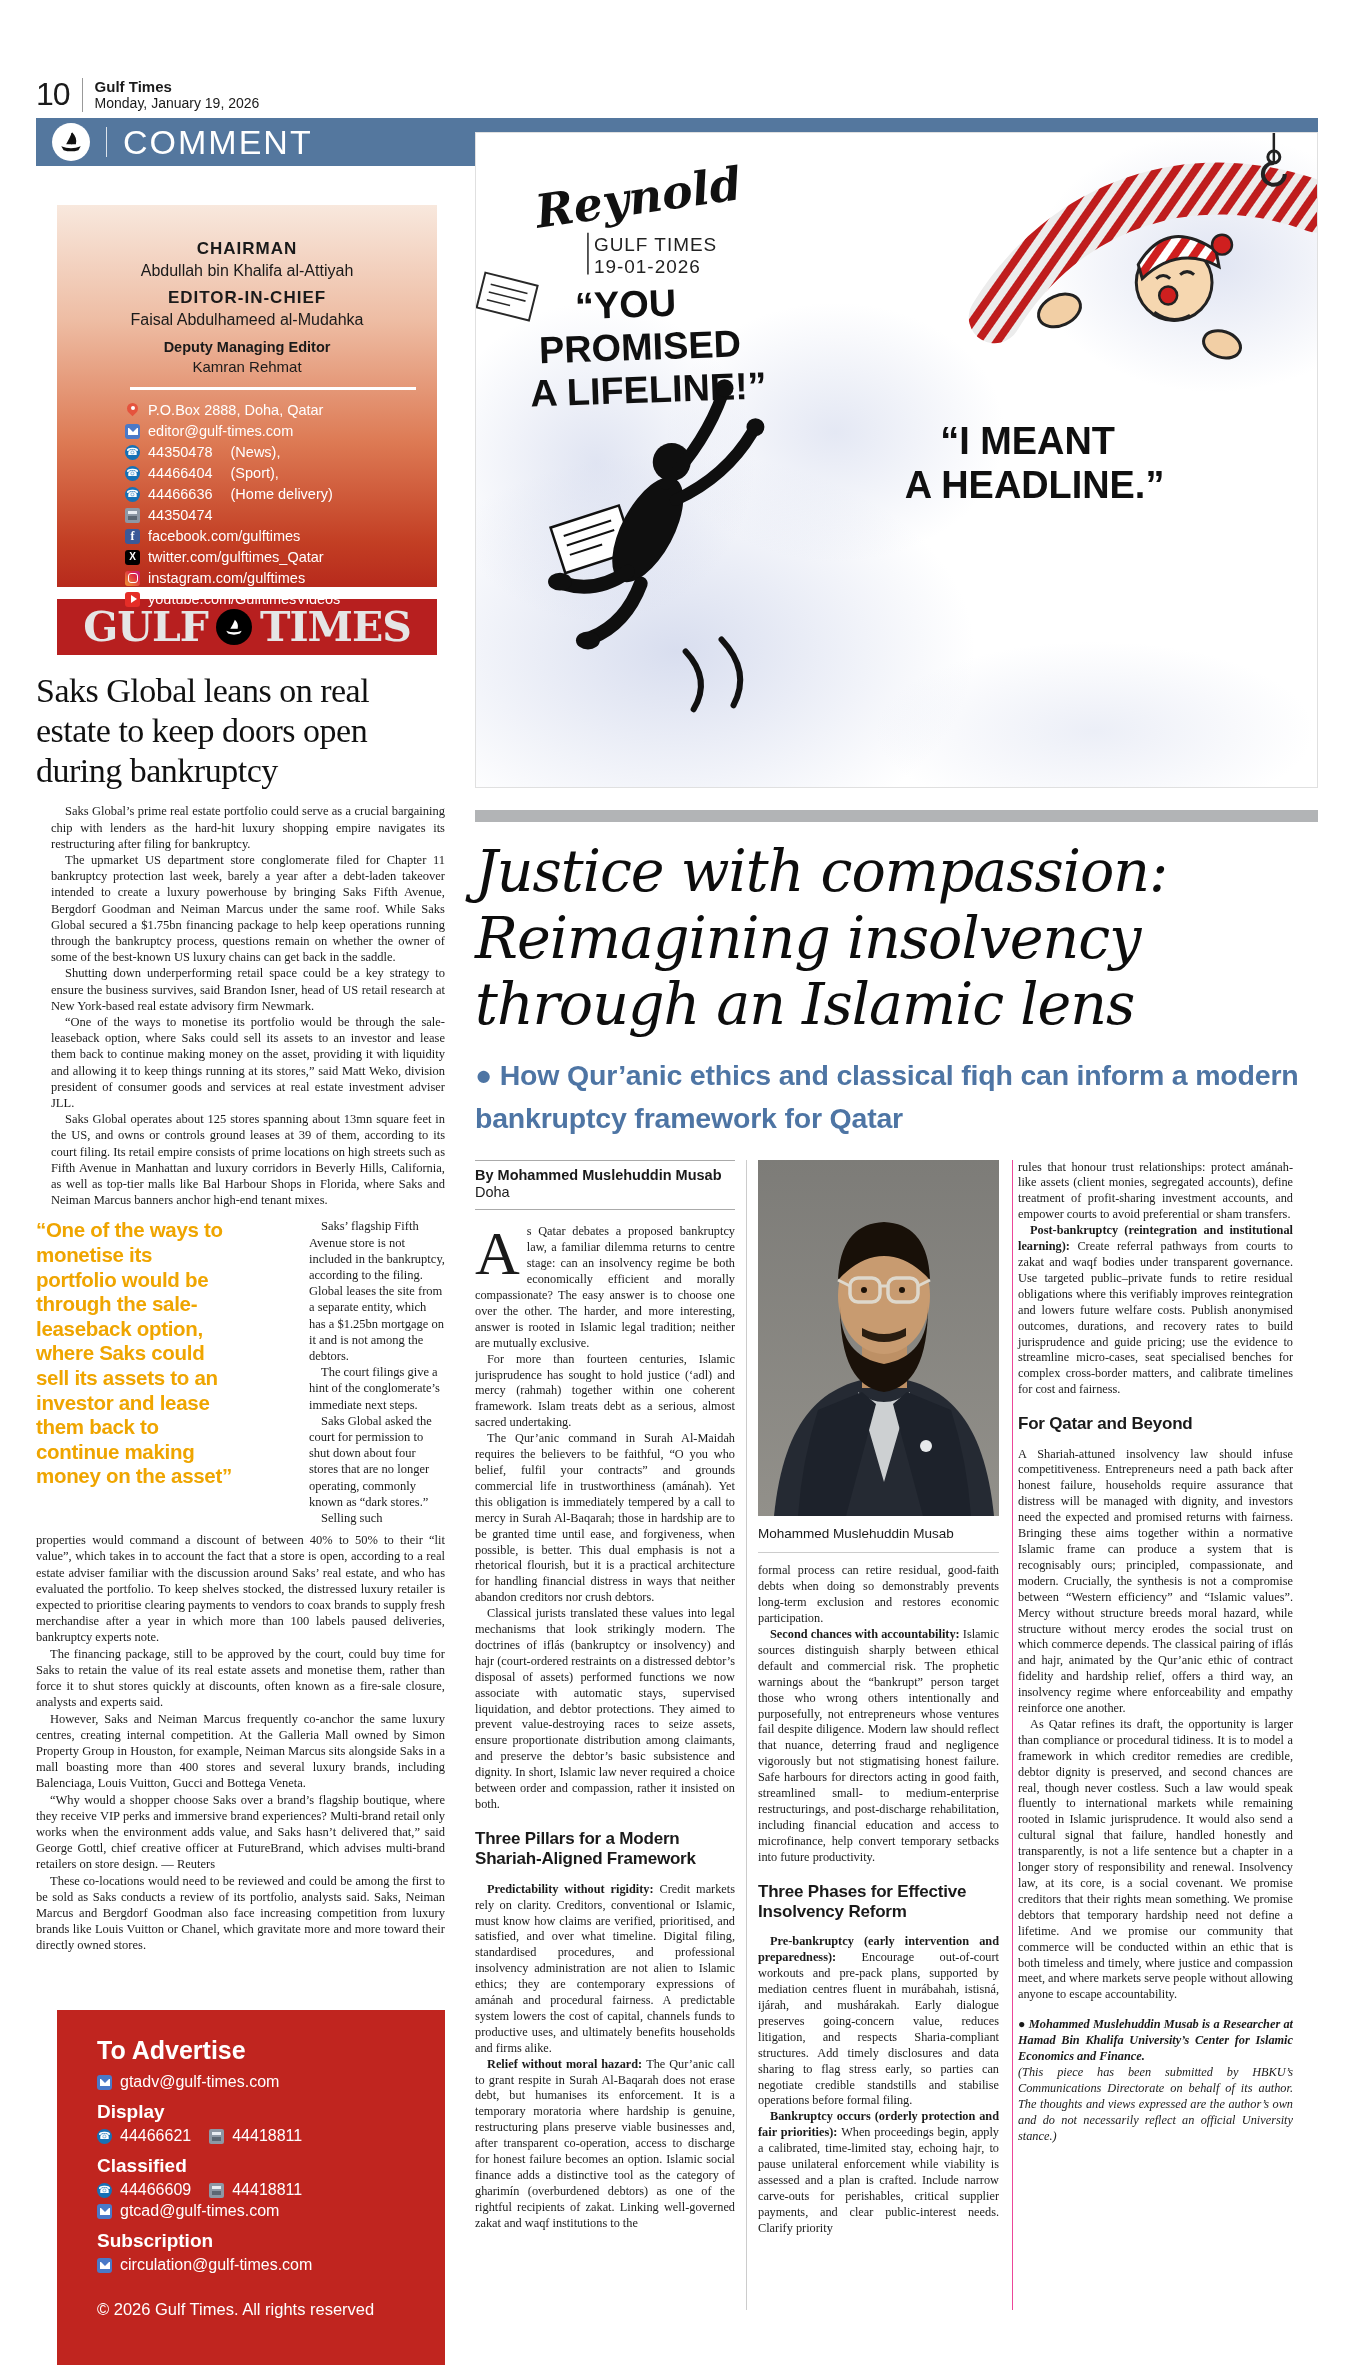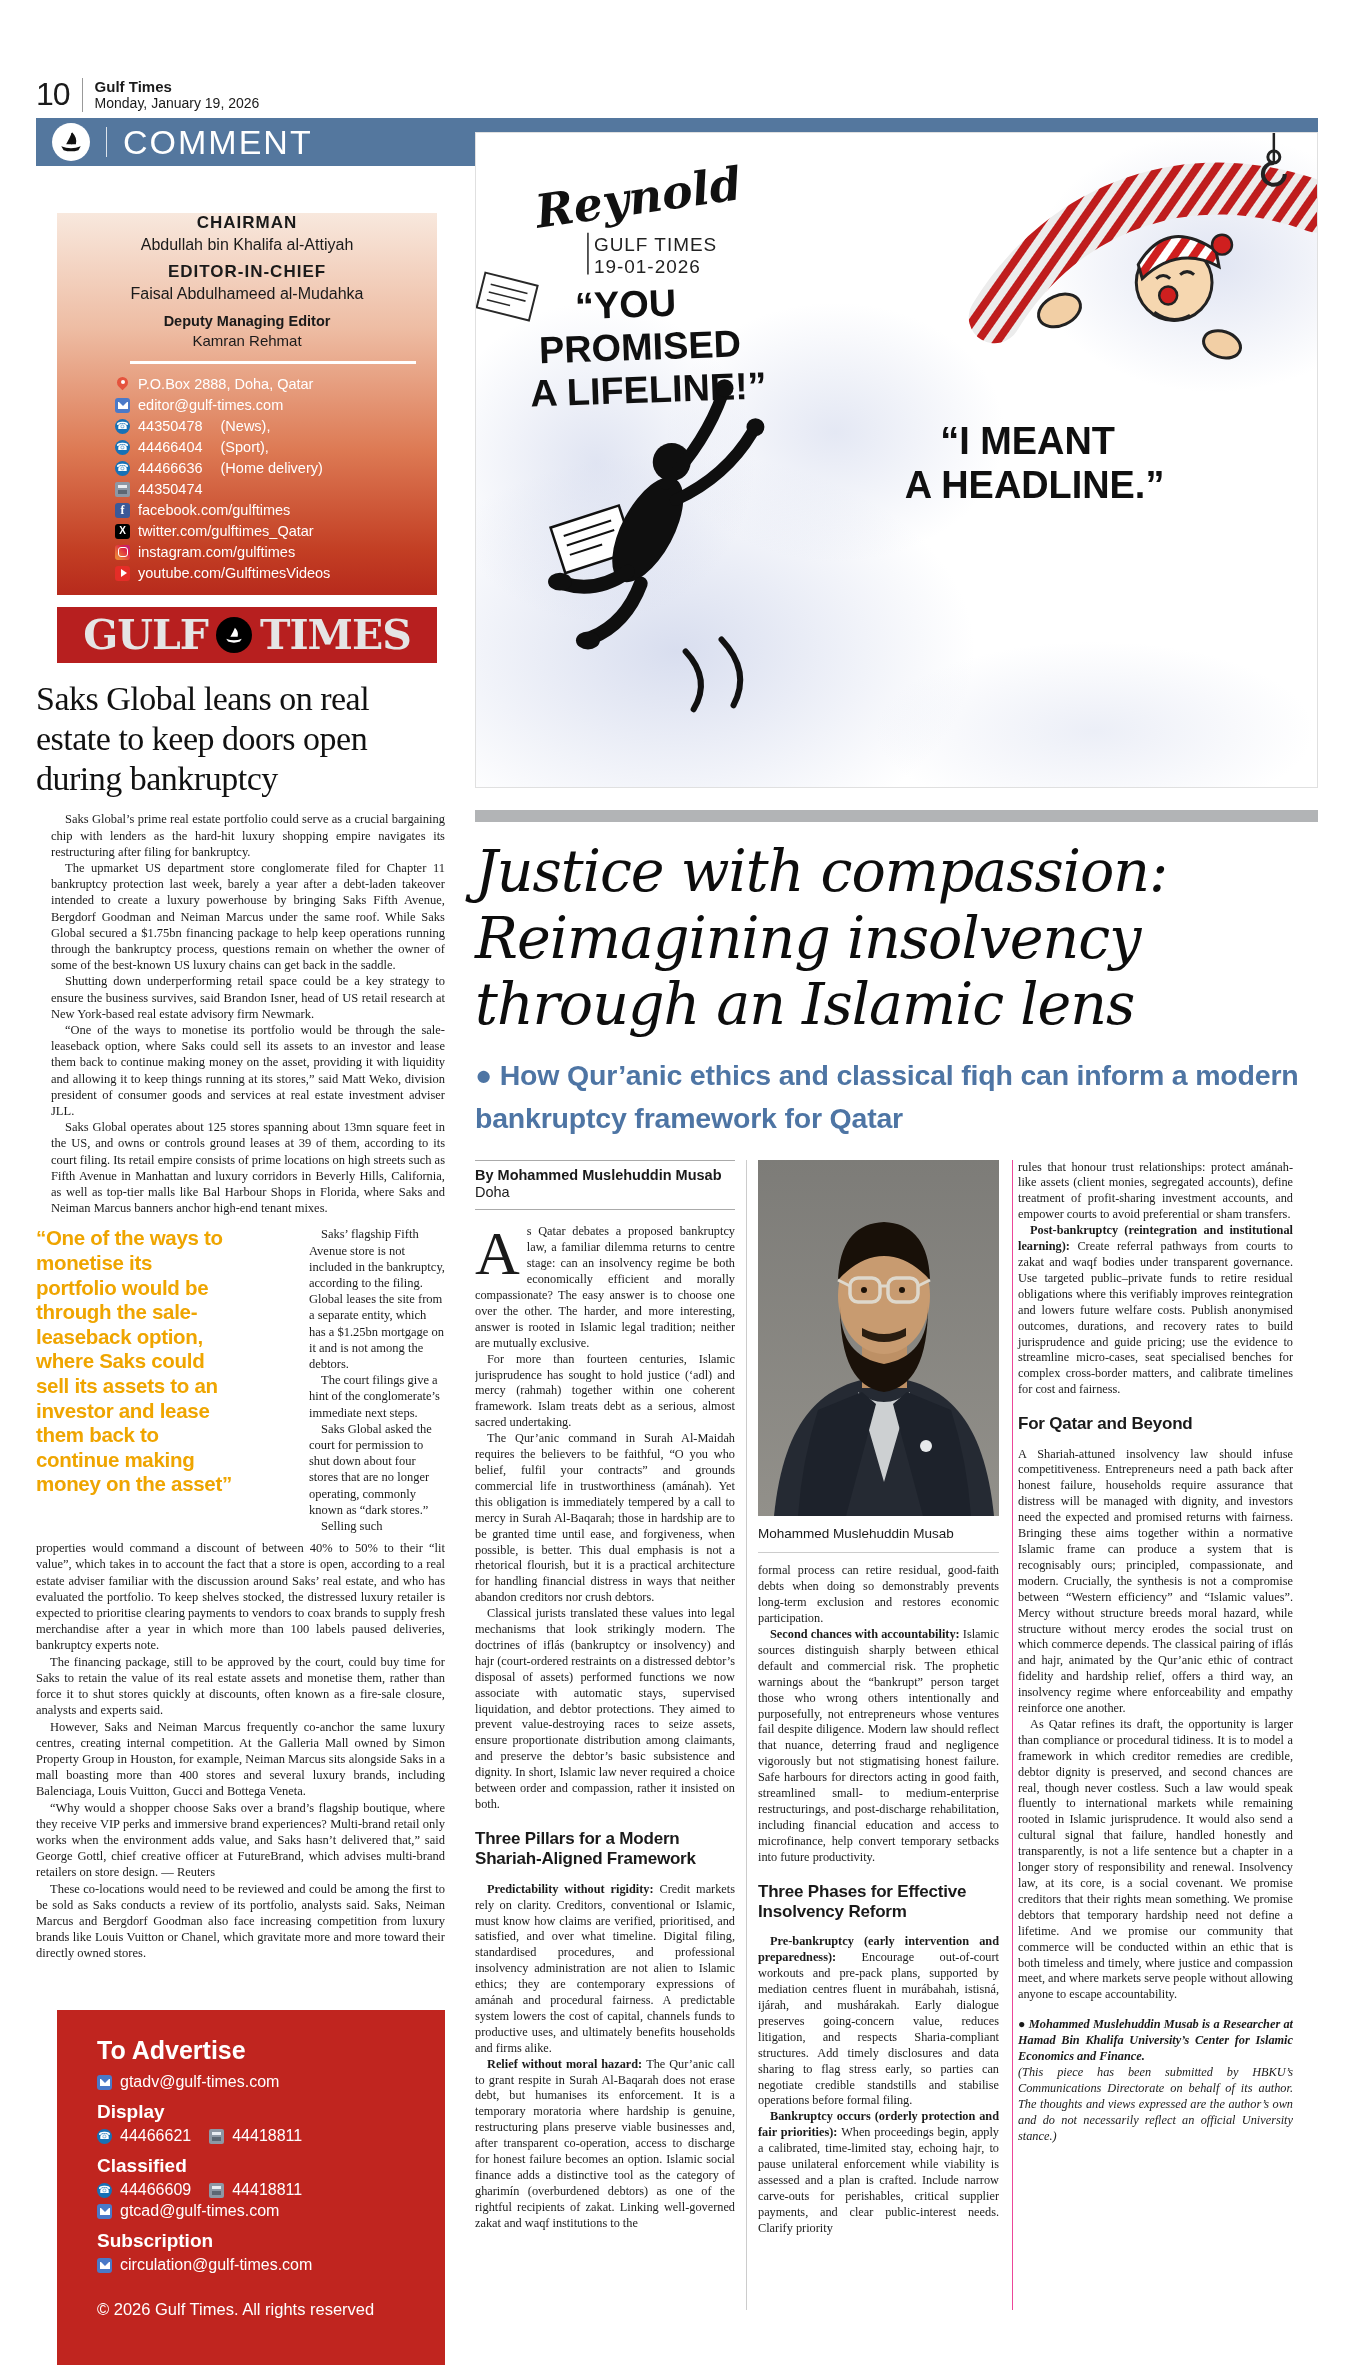--- a/index.html
+++ b/index.html
@@ -20,28 +20,28 @@
     background:#54779e; display:flex; align-items:center; color:#fff;
   }
   .cb-circle { width:38px; height:38px; border-radius:50%; background:#fff; margin-left:16px;
     display:flex; align-items:center; justify-content:center; }
   .cb-rule { width:1px; height:30px; background:rgba(255,255,255,.8); margin:0 16px; }
   .cb-label { font-size:34px; font-weight:300; letter-spacing:2px; }
 
   
   .rail { position:absolute; left:36px; top:205px; width:409px; }
   .masthead {
-    margin-left:21px; width:380px; height:382px; text-align:center;
+    margin-left:21px; width:380px; height:382px; padding-top:26px; text-align:center;
     background:linear-gradient(180deg,#f8e8dd 0%,#eebda4 30%,#dd7a54 62%,#c33f24 88%,#b72a1c 100%);
   }
   .mh-role { font-size:17px; font-weight:bold; letter-spacing:1px; margin-top:8px; }
   .mh-role2 { font-size:14.5px; font-weight:bold; margin-top:10px; }
   .mh-name { font-size:16px; margin-top:3px; }
   .mh-rule { height:3px; background:#fff; width:286px; margin:12px 0 12px 73px; }
-  .mh-contacts { text-align:right; padding-left:58px; color:#fff; font-size:14.5px; }
+  .mh-contacts { text-align:right; padding-left:58px; color:#fff; font-size:14.5px;margin-left:10px; }
   .mh-contacts .row { display:flex; align-items:center; margin-bottom:5px; }
   .mh-contacts .note { margin-left:18px; }
   
   .ic { width:15px; height:15px; border-radius:3px; margin-right:8px; flex:none;
         display:inline-flex; align-items:center; justify-content:center; position:relative; font-size:10px; line-height:1; }
   .ic-pin { background:transparent; }
   .ic-pin::before { content:""; width:11px; height:11px; border-radius:50% 50% 50% 0; transform:rotate(-45deg);
       background:#e5533d; position:absolute; top:0; left:2px; }
   .ic-pin::after { content:""; width:4px; height:4px; border-radius:50%; background:#fff; position:absolute; top:3px; left:5.5px;}
   .ic-mail { background:#4a79c8; }

